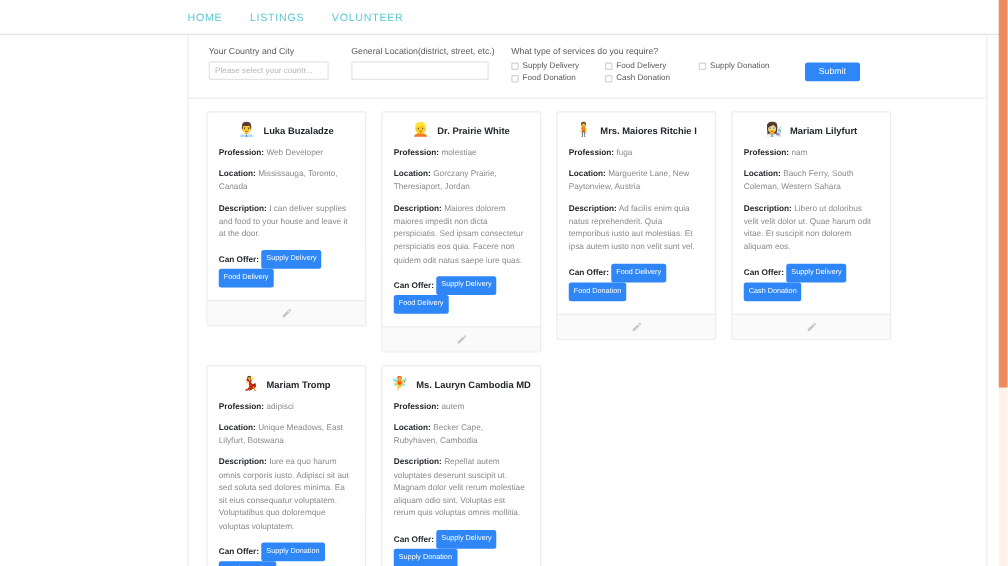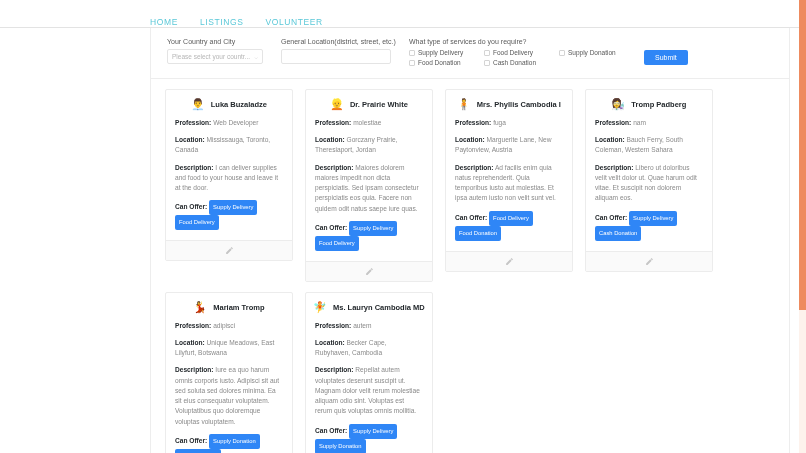--- a/index.html
+++ b/index.html
@@ -10,21 +10,21 @@
     background: #ffffff;
     font-family: "Liberation Sans", sans-serif;
   }
 
   
   .navbar {
     height: 28px;
     background: #ffffff;
     border-bottom: 1px solid #e3e3e3;
     display: flex;
-    align-items: flex-end;
+    align-items: center;
     padding-left: 150px;
   }
   .nav-link {
     color: #5bc8d8;
     font-size: 8.5px;
     letter-spacing: 0.6px;
     margin-right: 22px;
     text-decoration: none;
     cursor: pointer;
     white-space: nowrap;
@@ -340,21 +340,21 @@
           <svg class="pencil" viewBox="0 0 24 24">
             <path d="M3 17.2V21h3.8L17.8 10 14 6.2 3 17.2zM20.7 7.1c.4-.4.4-1 0-1.4l-2.4-2.4c-.4-.4-1-.4-1.4 0l-1.8 1.8L19 8.9l1.7-1.8z" fill="#888"></path>
           </svg>
         </div>
       </div>
 
       <div class="card">
         <div class="card-body">
           <div class="card-head">
             <span class="avatar">🧍</span>
-            <span class="card-name">Mrs. Phyllis Cambodia I</span>
+            <span class="card-name">Mrs. Maiores Ritchie I</span>
           </div>
           <div class="row">
             <b>Profession:</b>
             <span>fuga</span>
           </div>
           <div class="row">
             <b>Location:</b>
             <span>Marguerite Lane, New Paytonview, Austria</span>
           </div>
           <div class="row">
@@ -371,21 +371,21 @@
           <svg class="pencil" viewBox="0 0 24 24">
             <path d="M3 17.2V21h3.8L17.8 10 14 6.2 3 17.2zM20.7 7.1c.4-.4.4-1 0-1.4l-2.4-2.4c-.4-.4-1-.4-1.4 0l-1.8 1.8L19 8.9l1.7-1.8z" fill="#888"></path>
           </svg>
         </div>
       </div>
 
       <div class="card">
         <div class="card-body">
           <div class="card-head">
             <span class="avatar">👩‍🔬</span>
-            <span class="card-name">Tromp Padberg</span>
+            <span class="card-name">Mariam Lilyfurt</span>
           </div>
           <div class="row">
             <b>Profession:</b>
             <span>nam</span>
           </div>
           <div class="row">
             <b>Location:</b>
             <span>Bauch Ferry, South Coleman, Western Sahara</span>
           </div>
           <div class="row">

